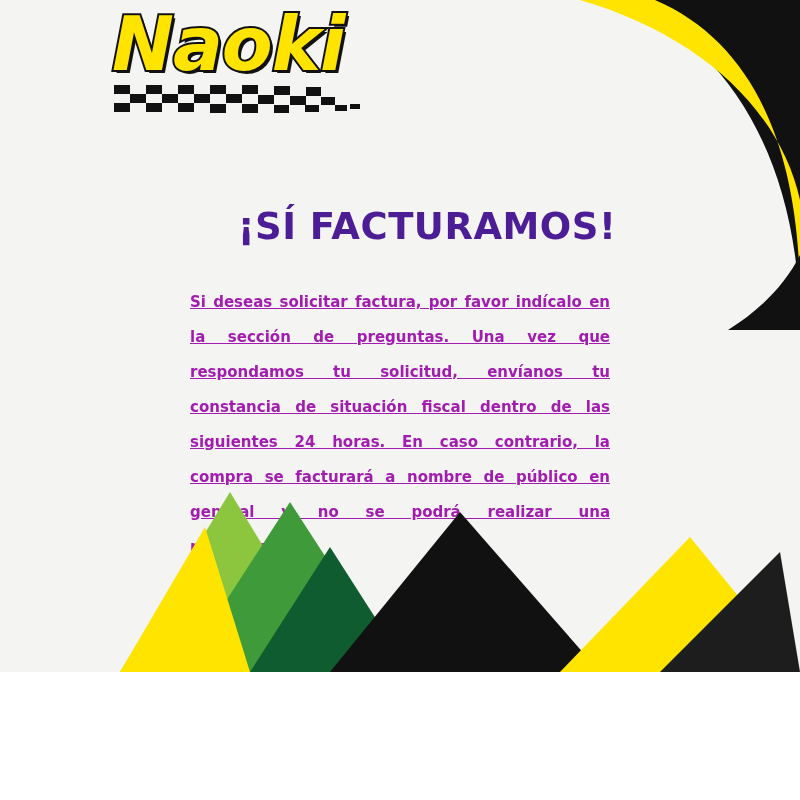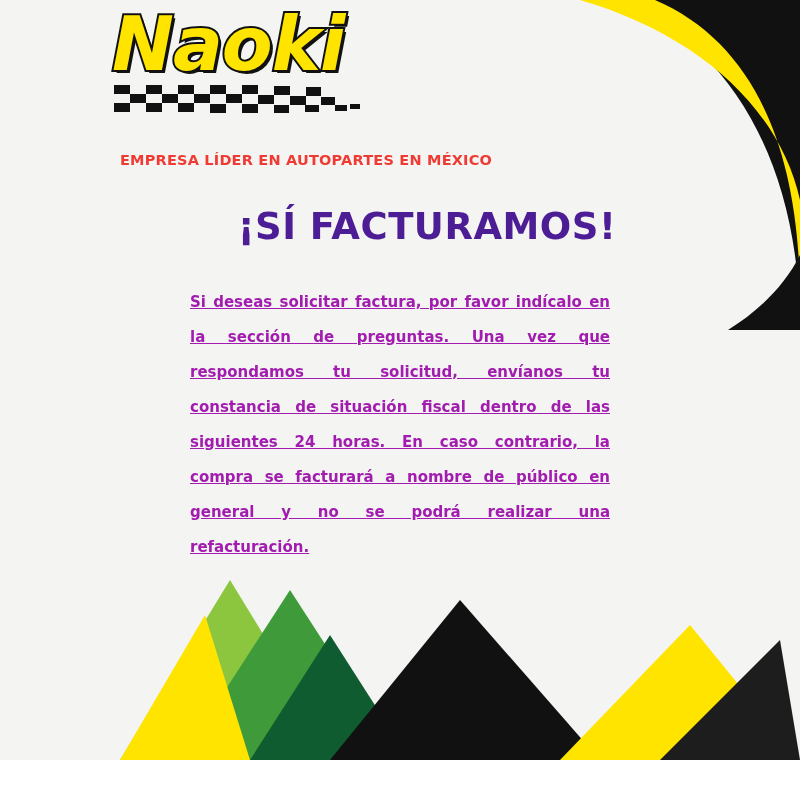--- a/index.html
+++ b/index.html
@@ -10,21 +10,21 @@
   body {
     width: 800px;
     height: 800px;
     overflow: hidden;
     font-family: "DejaVu Sans", sans-serif;
   }
 
   .poster {
     position: relative;
     width: 800px;
-    height: 760px;
+    height: 672px;
     background: #f4f4f2;
     overflow: hidden;
   }
 
   
   .corner-tr {
     position: absolute;
     top: 0;
     right: 0;
     width: 330px;
@@ -165,21 +165,20 @@
         <rect x="96" y="19" width="16" height="9" fill="#111"></rect>
         <rect x="128" y="19" width="16" height="9" fill="#111"></rect>
         <rect x="160" y="20" width="15" height="8" fill="#111"></rect>
         <rect x="191" y="20" width="14" height="7" fill="#111"></rect>
         <rect x="221" y="20" width="12" height="6" fill="#111"></rect>
         <rect x="236" y="19" width="10" height="5" fill="#111"></rect>
       </g>
     </svg>
   </div>
 
-  <div class="tagline">EMPRESA LÍDER  EN AUTOPARTES EN MÉXICO</div>
 
   <div class="headline">¡SÍ FACTURAMOS!</div>
 
   <div class="body-text">Si deseas solicitar factura, por favor indícalo en la sección de preguntas. Una vez que respondamos tu solicitud, envíanos tu constancia de situación fiscal dentro de las siguientes 24 horas. En caso contrario, la compra se facturará a nombre de público en general y no se podrá realizar una refacturación.</div>
 
   <div class="corner-bottom">
     <svg width="800" height="180" viewBox="0 0 800 180" xmlns="http://www.w3.org/2000/svg">
       <path d="M120 180 L230 0 L340 180 Z" fill="#8cc63f"></path>
       <path d="M180 180 L290 10 L400 180 Z" fill="#3f9b3a"></path>
       <path d="M120 180 L205 35 L250 180 Z" fill="#ffe400"></path>

